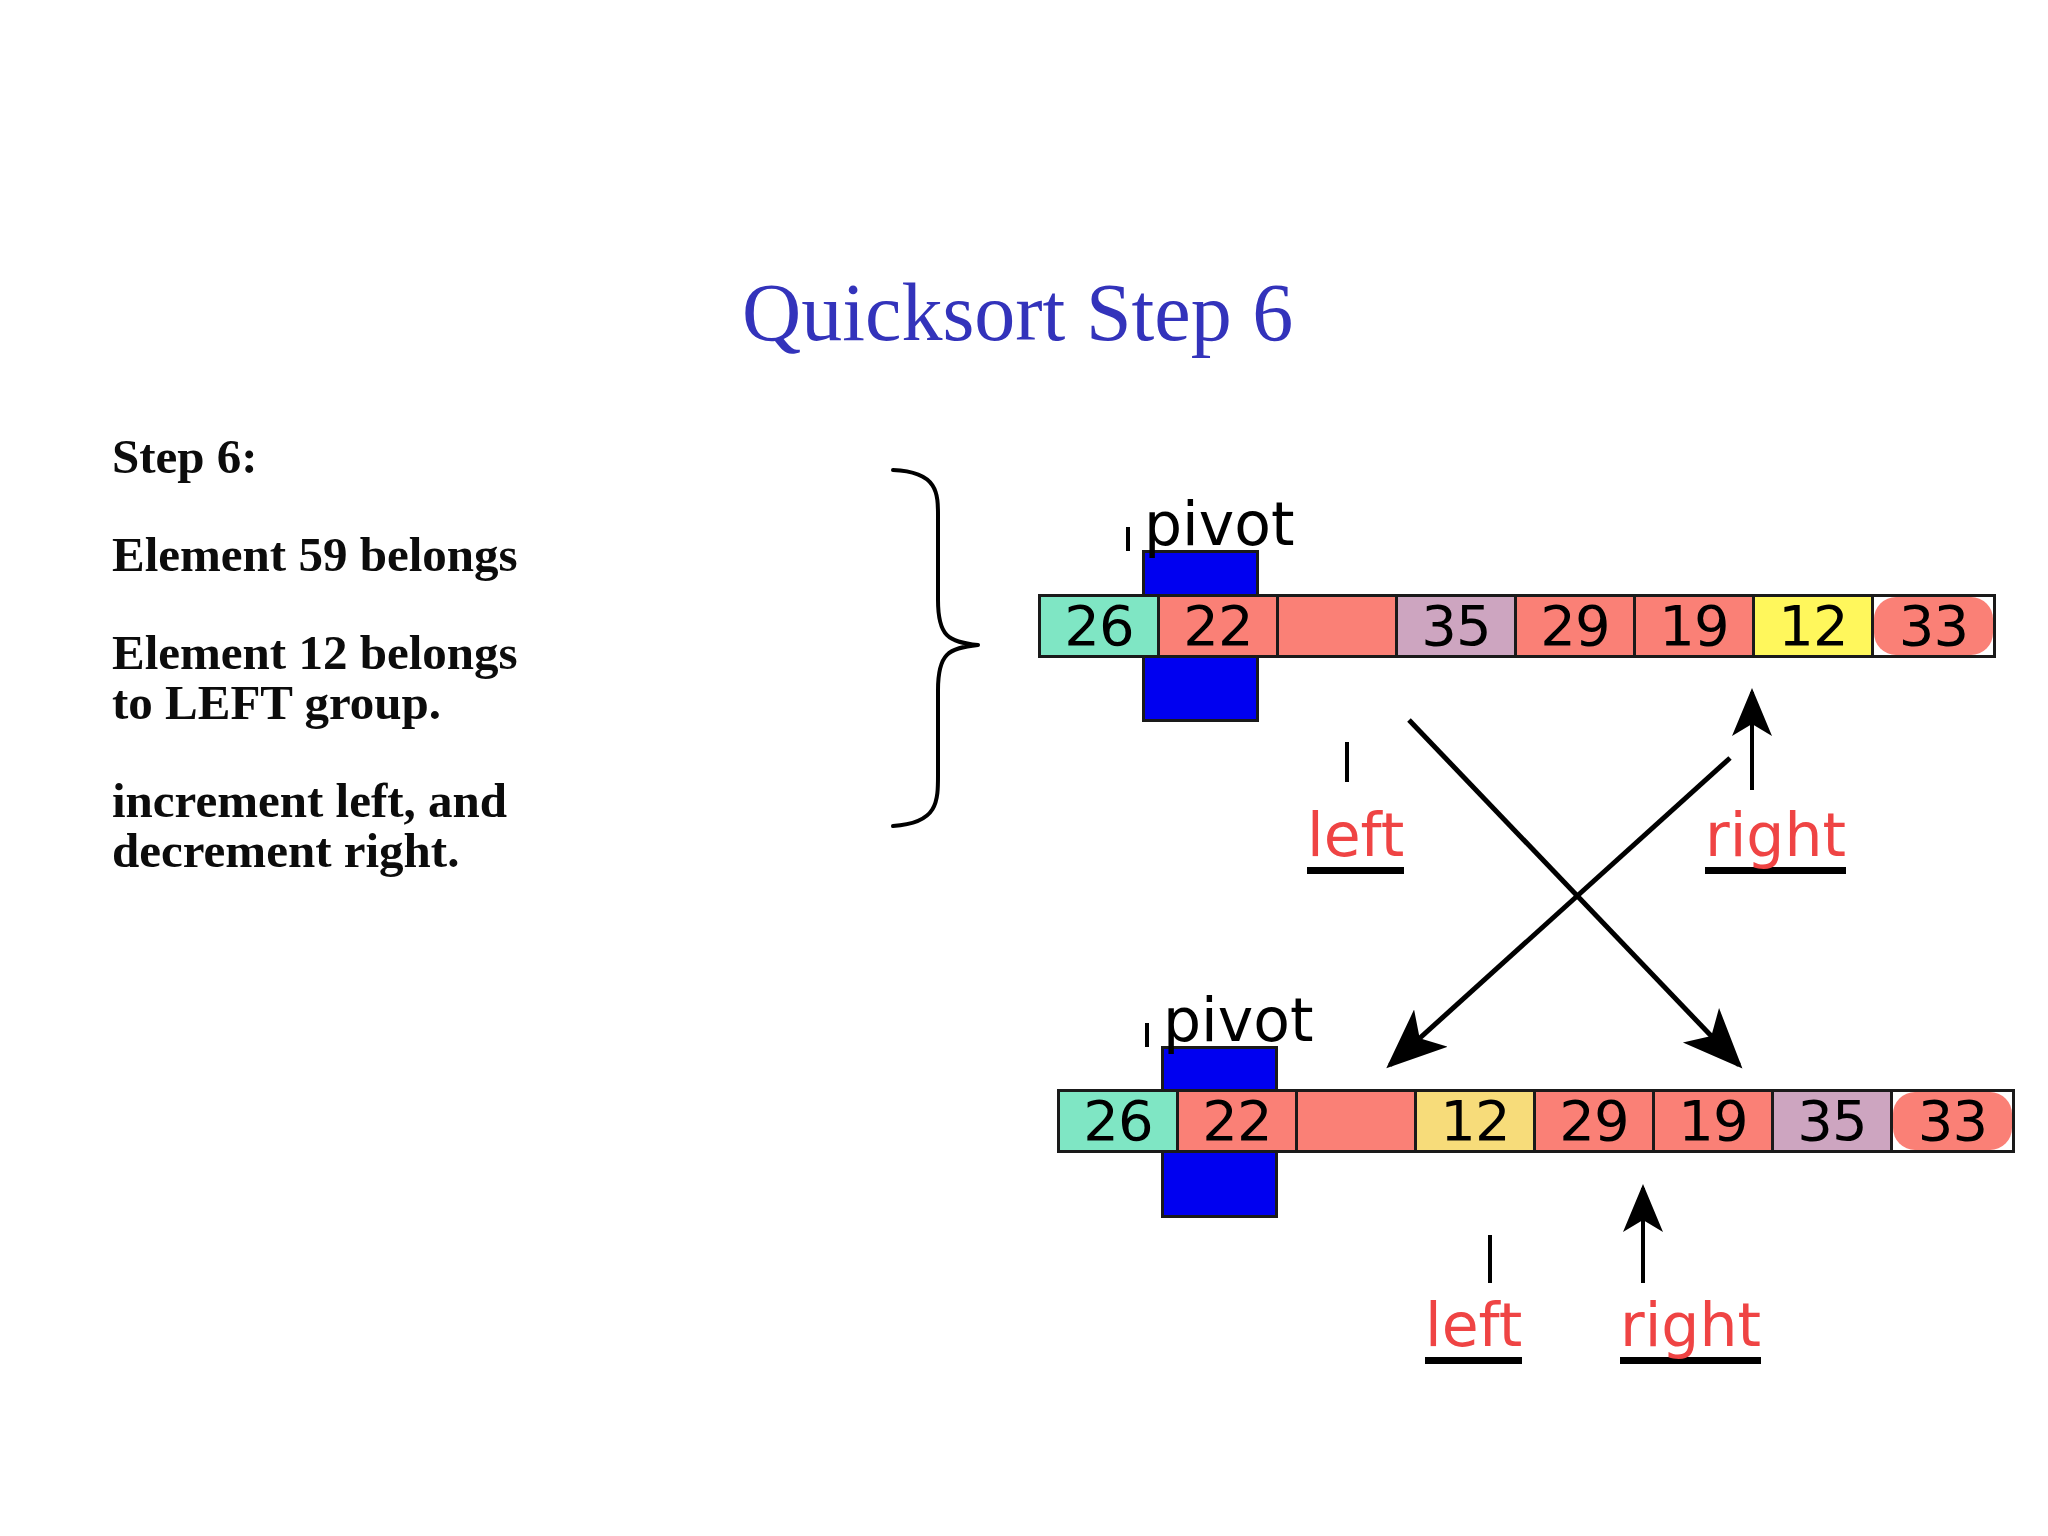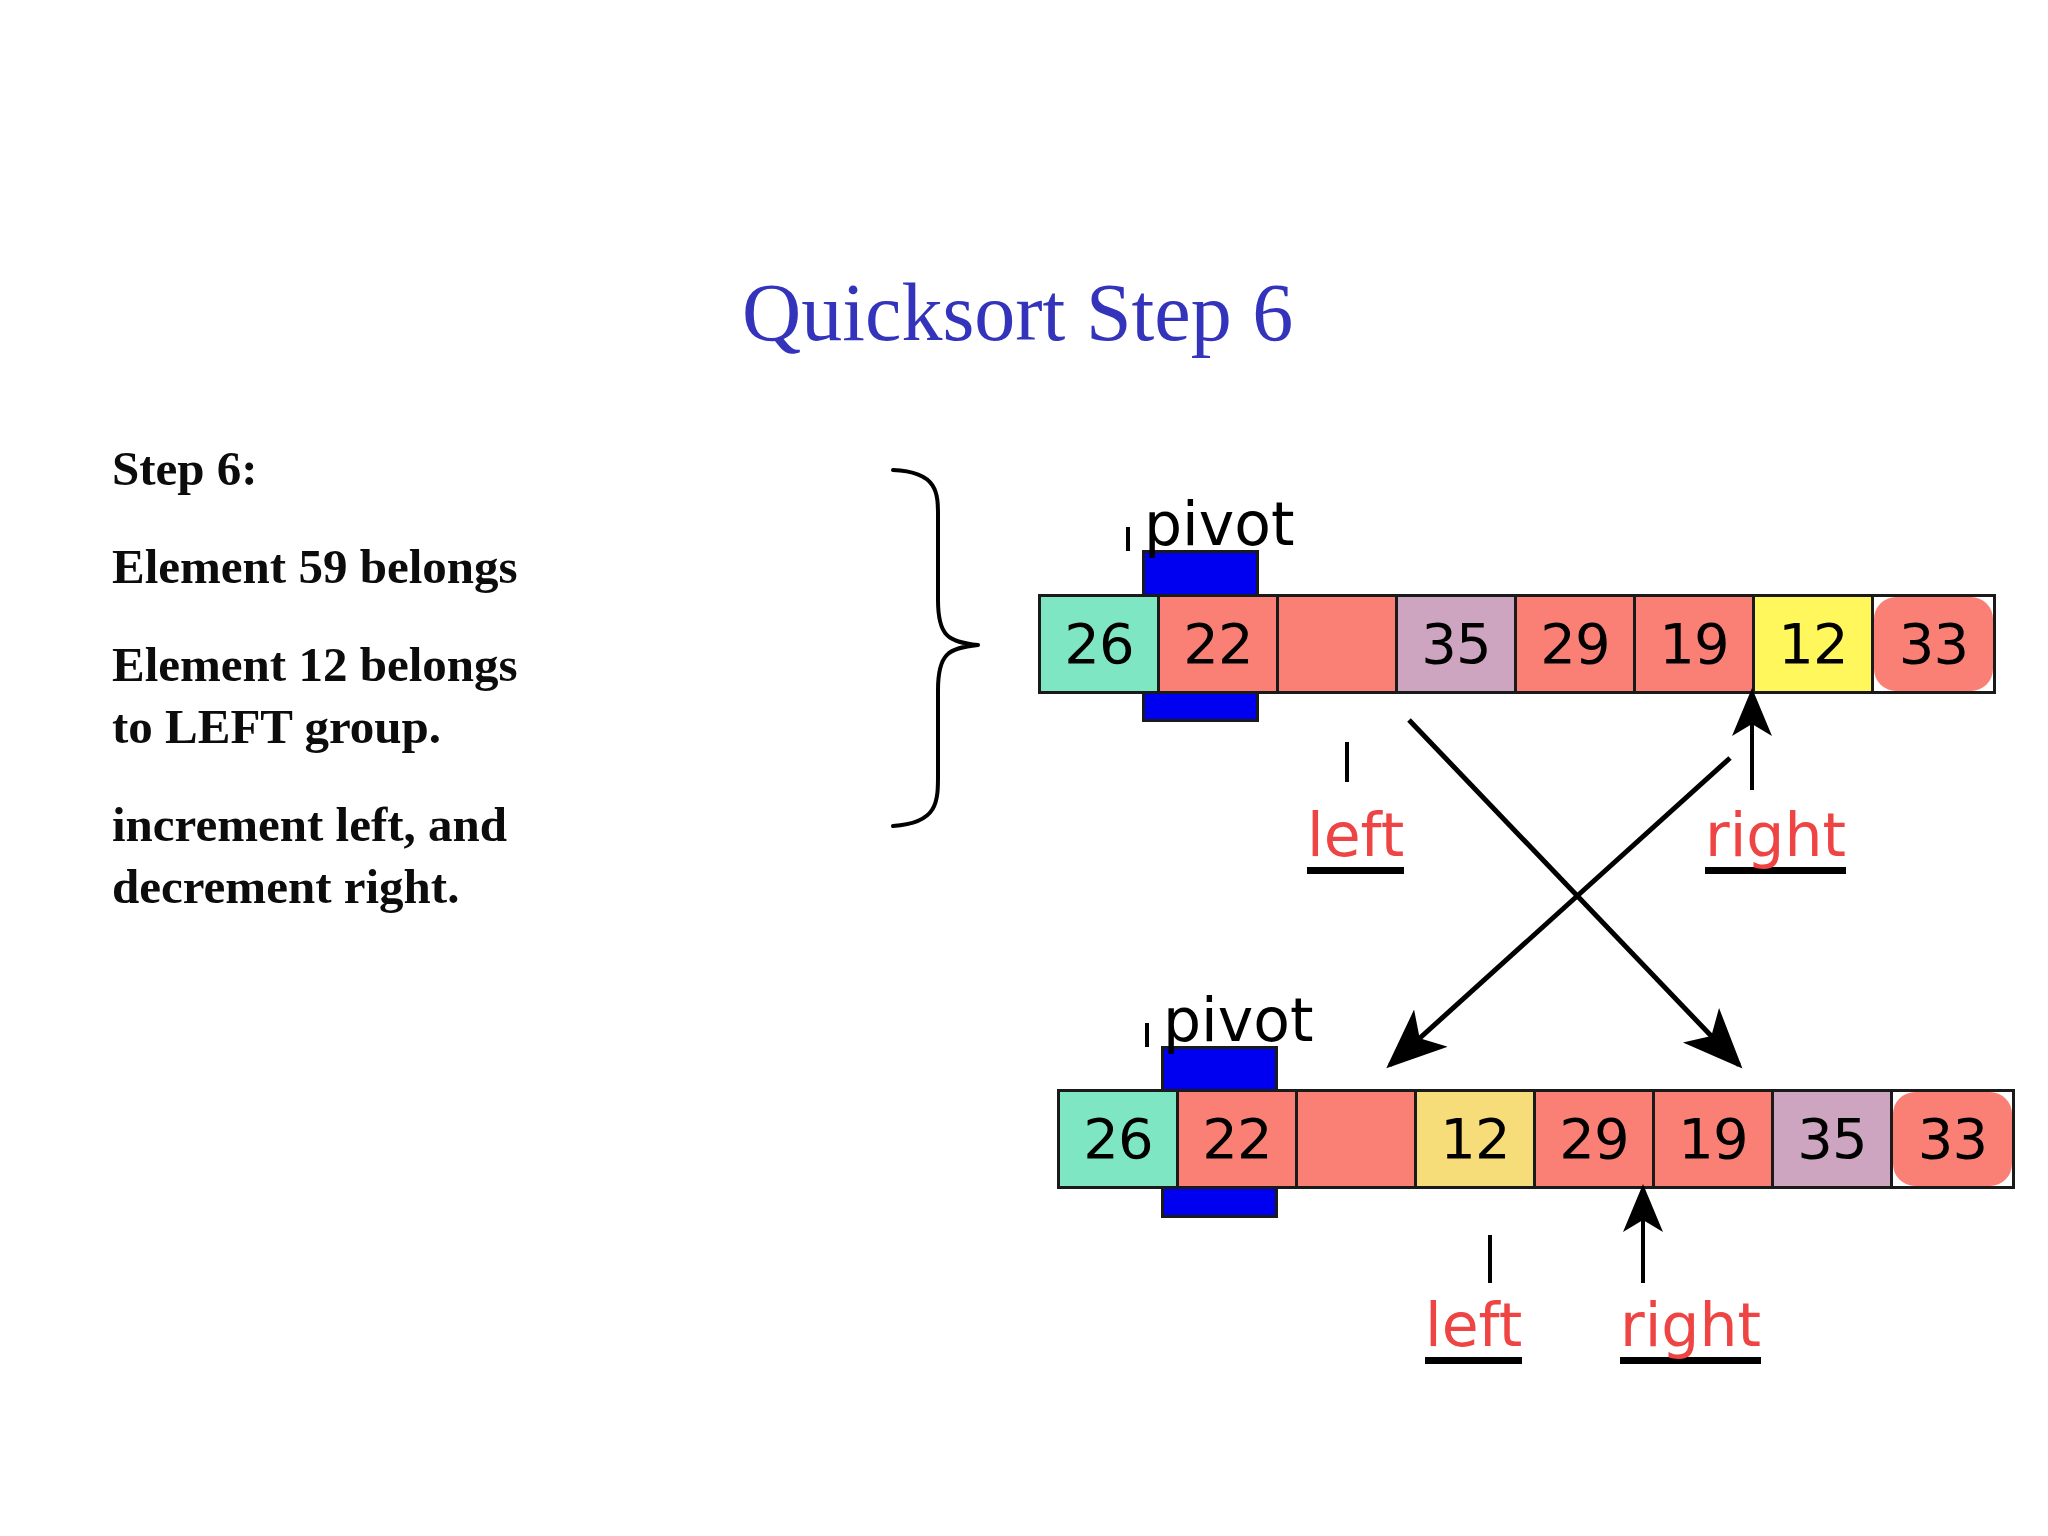--- a/index.html
+++ b/index.html
@@ -48,30 +48,30 @@
     font-family: "Liberation Serif", serif;
     font-weight: bold;
     font-size: 49px;
     line-height: 1.02;
     color: #0c0c0c;
   }
   #explain .para {
     margin-bottom: 48px;
   }
   #explain .para:last-child { margin-bottom: 0; }
-  #explain .ln { display: block; white-space: nowrap; margin-top: 12px; }
+  #explain .ln { display: block; white-space: nowrap; }
   #explain .ind { padding-left: 38px; }
 
   
   .array-row {
     position: absolute;
     display: flex;
     border: 3px solid #1a1a1a;
     box-sizing: border-box;
-    height: 100px;
+    height: 64px;
     z-index: 3;
   }
   .cell {
     width: 119px;
     box-sizing: border-box;
     border-right: 3px solid #1a1a1a;
     display: flex;
     align-items: center;
     justify-content: center;
     font-family: "DejaVu Sans", sans-serif;

